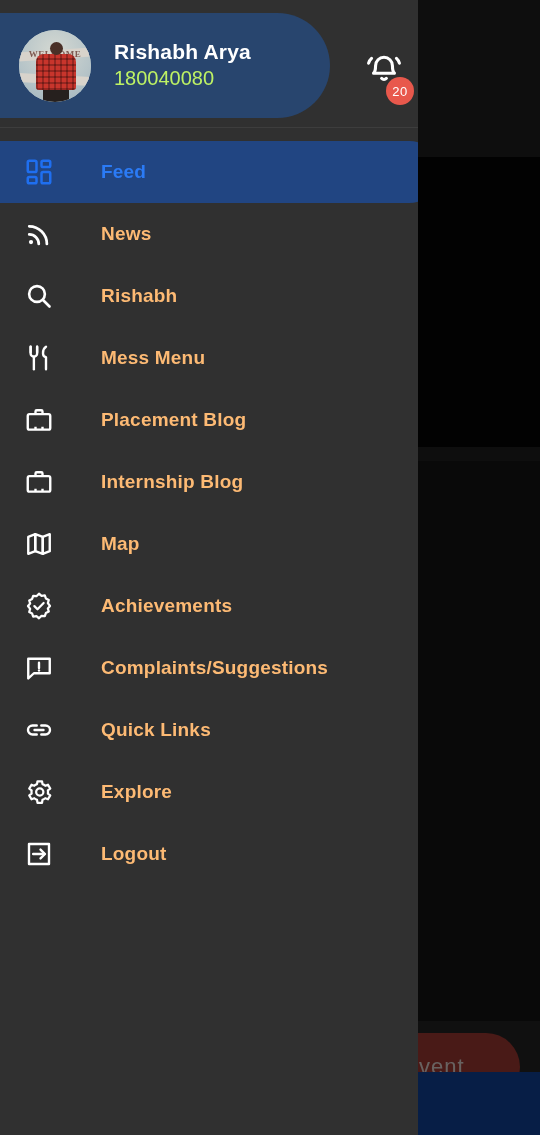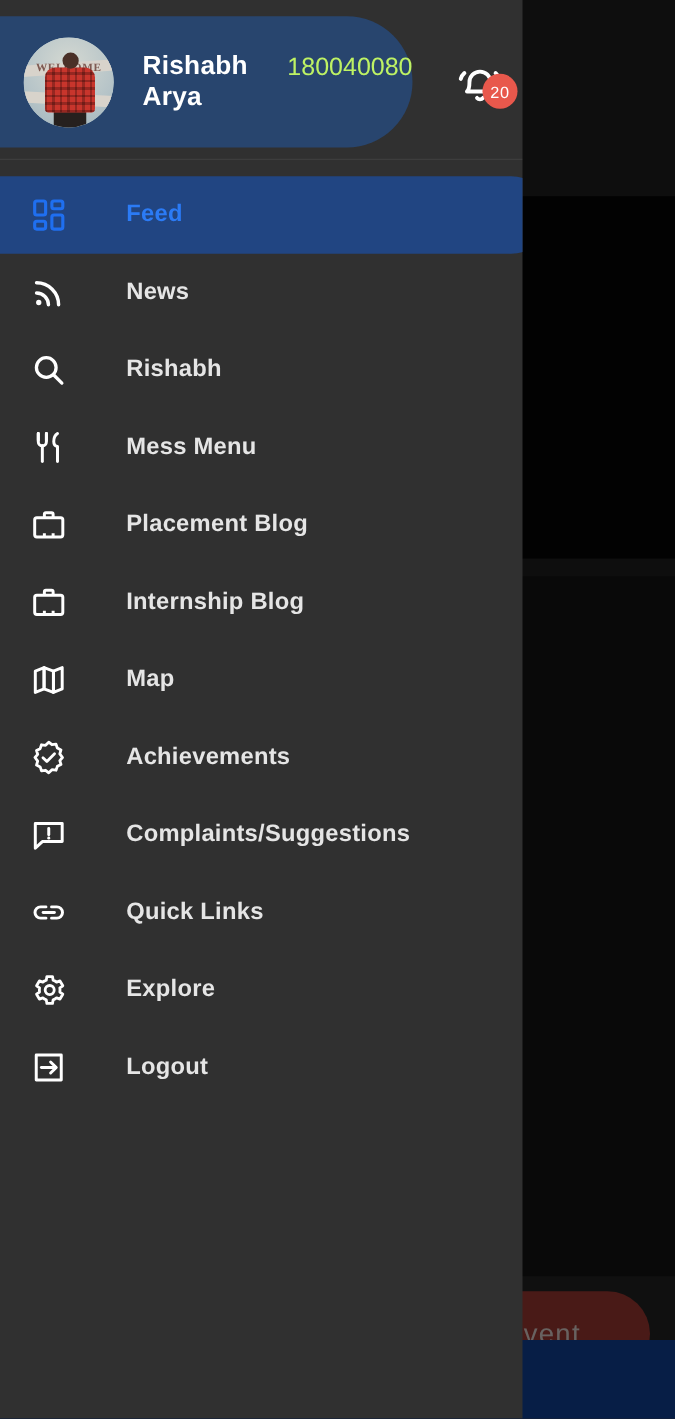--- a/index.html
+++ b/index.html
@@ -213,21 +213,21 @@
   .avatar .a-legs {
     position: absolute;
     left: 24px; top: 58px;
     width: 26px; height: 16px;
     background: #26201e;
   }
 
   .profile-text {
     margin-left: 23px;
     display: flex;
-    flex-direction: row;
+    flex-direction: column;
     justify-content: center;
     line-height: 1.18;
   }
   .profile-name {
     font-size: 21px;
     font-weight: bold;
     color: #ffffff;
     letter-spacing: 0.2px;
   }
   .profile-id {
@@ -239,21 +239,21 @@
   .bell-wrap {
     position: absolute;
     left: 362px;
     top: 47px;
     width: 44px;
     height: 44px;
   }
   .bell-badge {
     position: absolute;
     left: 24px;
-    top: 12px;
+    top: 30px;
     width: 28px;
     height: 28px;
     border-radius: 50%;
     background: #e8584c;
     color: #ffffff;
     font-size: 13px;
     display: flex;
     align-items: center;
     justify-content: center;
     letter-spacing: 0.5px;
@@ -289,21 +289,21 @@
     flex: 0 0 auto;
     display: flex;
     align-items: center;
     justify-content: center;
     color: #ffffff;
   }
   .nav-item .nav-label {
     margin-left: 45px;
     font-size: 19px;
     font-weight: bold;
-    color: #e5e5e5;
+    color: #fdba74;
     letter-spacing: 0.2px;
     white-space: nowrap;
   }
   .nav-item.active {
     background: #214582;
     border-top-right-radius: 34px;
     border-bottom-right-radius: 34px;
   }
   .nav-item.active .nav-icon { color: #1f6ff0; }
   .nav-item.active .nav-label { color: #2b7bf6; }

